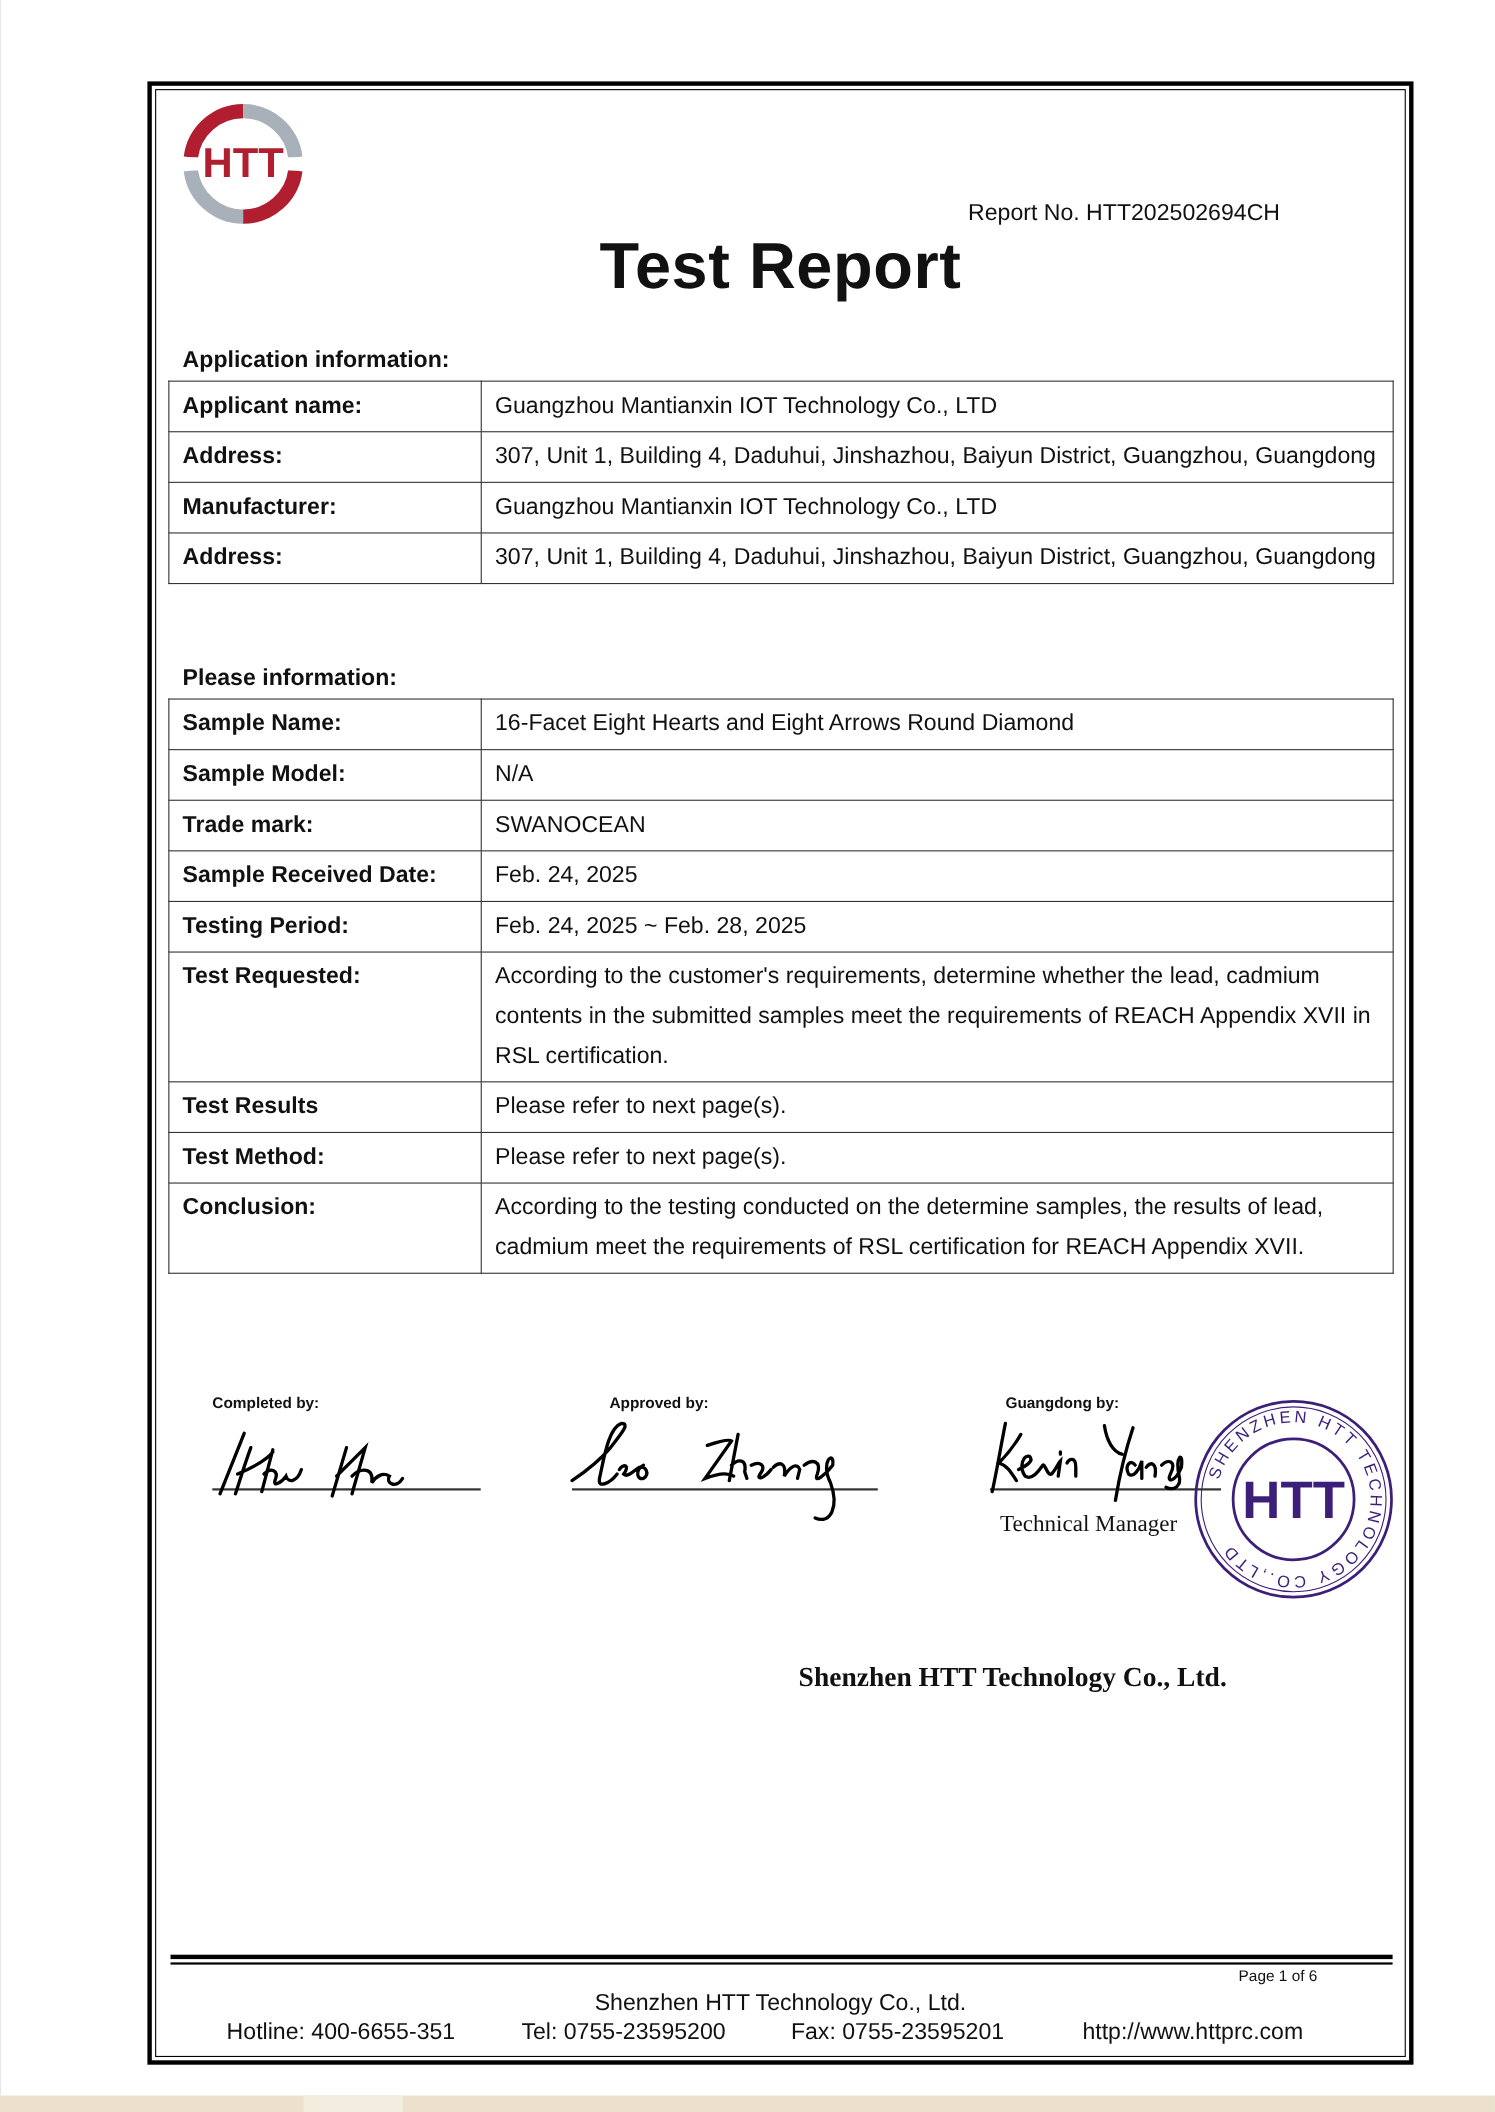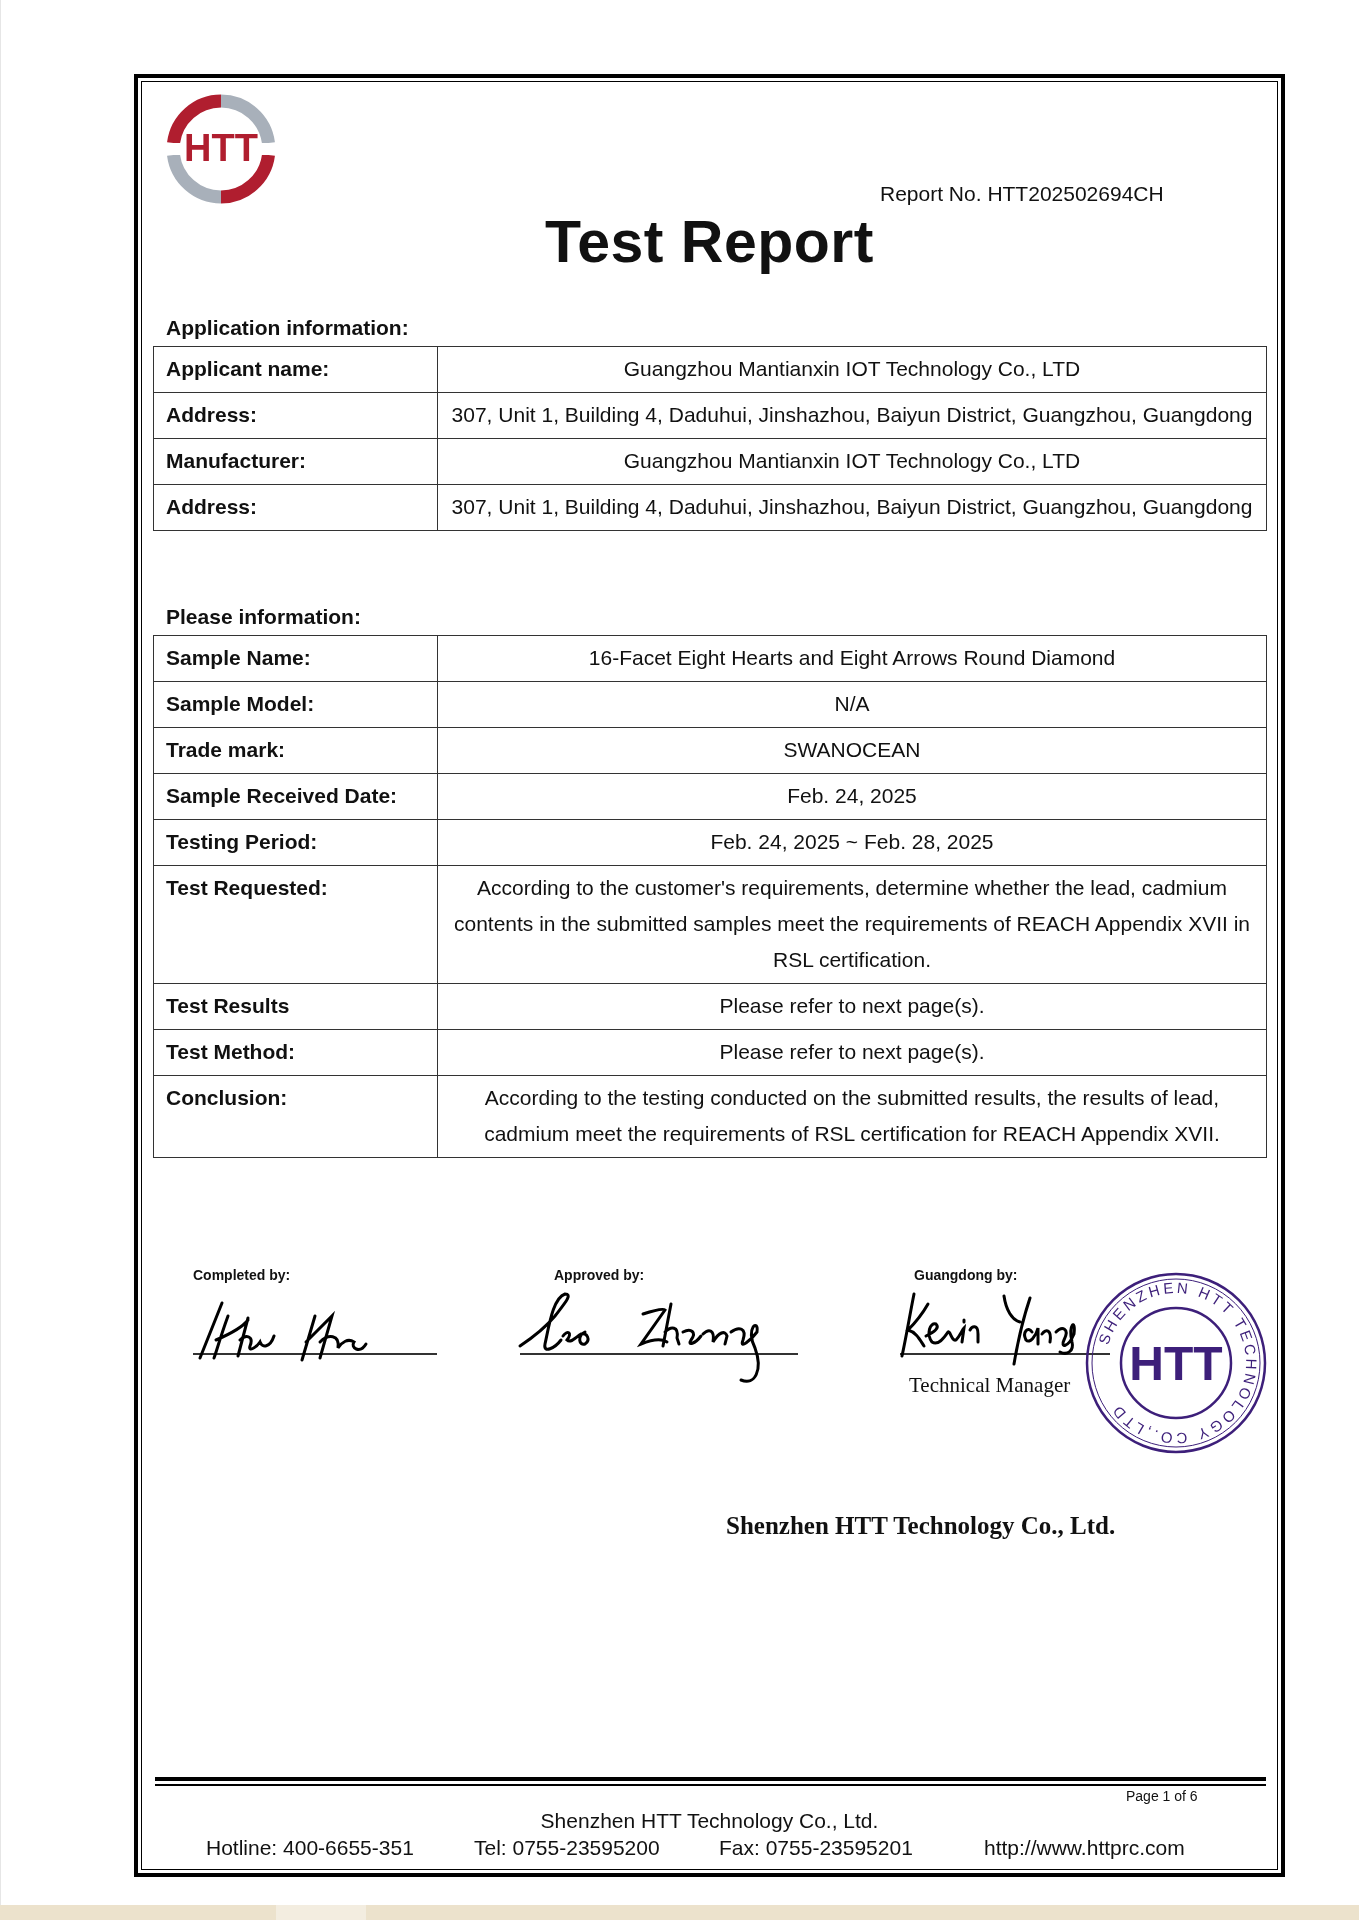--- a/index.html
+++ b/index.html
@@ -30,21 +30,21 @@
   .section-label { position: absolute; left: 166px; font-size: 21px; font-weight: bold; }
   .info-table {
     position: absolute; left: 153px; width: 1114px;
     border-collapse: collapse; font-size: 21px;
   }
   .info-table td {
     border: 1.5px solid #333; vertical-align: top;
     padding: 4px 12px 5px 12px; line-height: 36px;
   }
   .info-table td.k { width: 259px; font-weight: bold; }
-  .info-table td.v { padding-left: 12px; text-align: center; }
+  .info-table td.v { padding-left: 12px; }
 
   .sig-label { position: absolute; top: 1267px; font-size: 14px; font-weight: bold; }
   .sig-line { position: absolute; height: 1.5px; background: #333; }
   .sig-svg { position: absolute; }
   .tech-mgr { position: absolute; left: 909px; top: 1373px; font-family: "Liberation Serif", serif; font-size: 21px; }
   .company-sign { position: absolute; left: 726px; top: 1512px; font-family: "Liberation Serif", serif; font-weight: bold; font-size: 25px; }
   .stamp { position: absolute; left: 1083px; top: 1270px; width: 186px; height: 186px; }
 
   .footer-rule-thick { position: absolute; left: 155px; top: 1777px; width: 1111px; height: 4px; background: #000; }
   .footer-rule-thin { position: absolute; left: 155px; top: 1784px; width: 1111px; height: 1.5px; background: #000; }
@@ -129,21 +129,21 @@
   <tr>
     <td class="k">Test Results</td>
     <td class="v">Please refer to next page(s).</td>
   </tr>
   <tr>
     <td class="k">Test Method:</td>
     <td class="v">Please refer to next page(s).</td>
   </tr>
   <tr>
     <td class="k">Conclusion:</td>
-    <td class="v">According to the testing conducted on the submitted results, the results of lead, cadmium meet the requirements of RSL certification for REACH Appendix XVII.</td>
+    <td class="v">According to the testing conducted on the determine samples, the results of lead, cadmium meet the requirements of RSL certification for REACH Appendix XVII.</td>
   </tr>
 </tbody>
   </table>
 
 <div class="sig-label" style="left:193px;">Completed by:</div>
 <div class="sig-label" style="left:554px;">Approved by:</div>
 <div class="sig-label" style="left:914px;">Guangdong by:</div>
 
 <div class="sig-line" style="left:193px; top:1353px; width:244px;"></div>
 <div class="sig-line" style="left:520px; top:1353px; width:278px;"></div>

